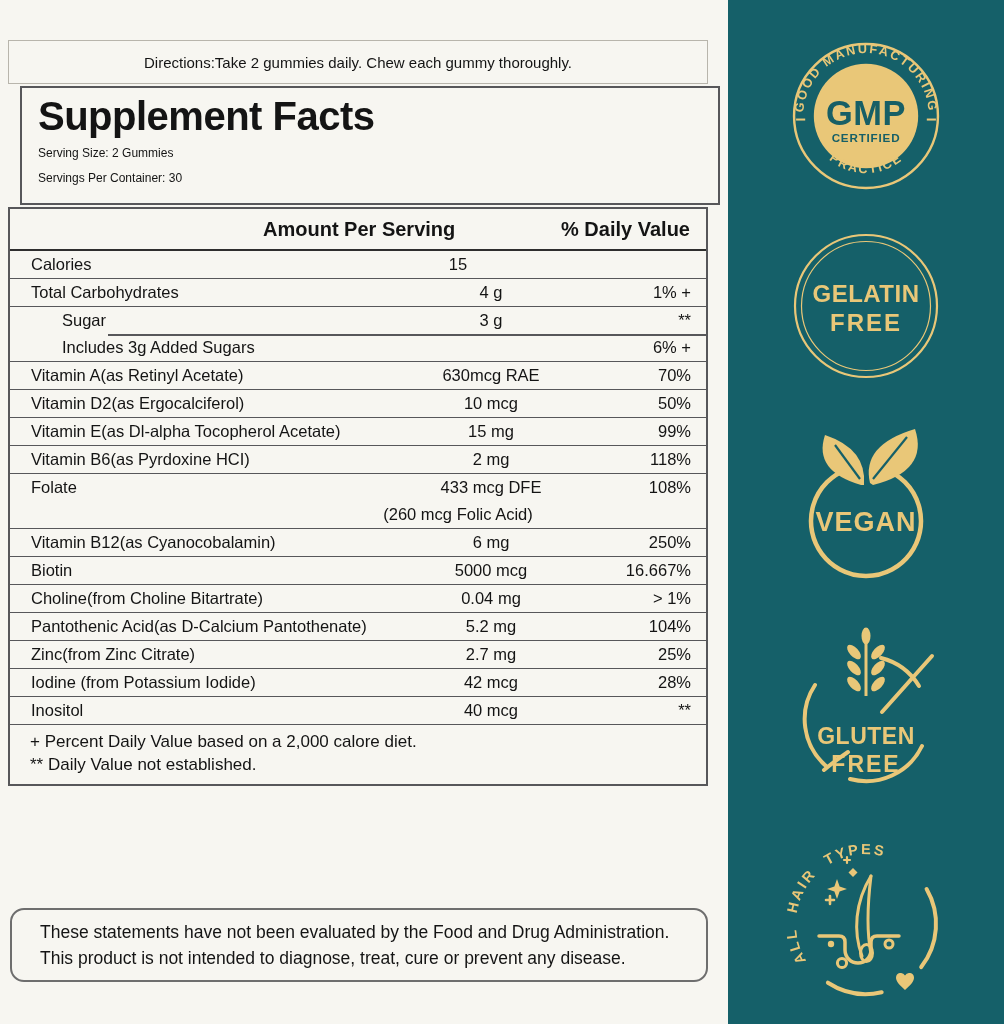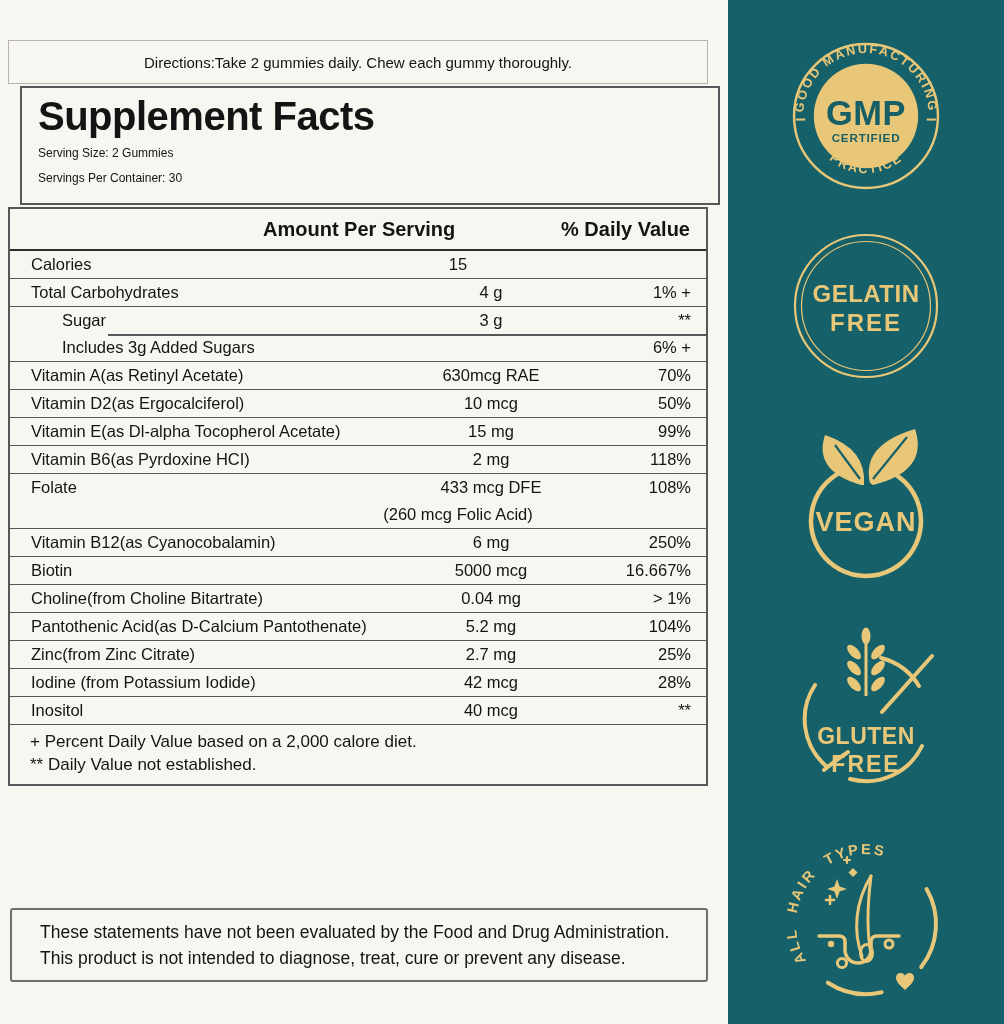--- a/index.html
+++ b/index.html
@@ -32,21 +32,21 @@
   .nrow.sep{border-top:1.8px solid #57575a;gap:33px;}
   .pline{position:absolute;left:98px;right:0;top:0;height:1.8px;background:#57575a;}
   .nname{flex:none;width:350px;padding-left:21px;box-sizing:border-box;white-space:nowrap;}
   .nname.indent{padding-left:52px;}
   .namt{flex:none;width:196px;text-align:center;white-space:nowrap;}
   .ndv{flex:1;text-align:right;padding-right:15px;white-space:nowrap;}
   .footnotes{border-top:1.8px solid #57575a;padding:5px 16px 8px 20px;font-size:17px;line-height:23px;}
   .other-ing{position:absolute;left:4px;top:829px;width:716px;margin:0;font-size:18.5px;line-height:31px;}
   .fda-box{
     position:absolute;left:10px;top:908px;width:698px;box-sizing:border-box;
-    border:2px solid #6e6e6e;border-radius:3px;padding:9px 12px 9px 28px;
+    border:2px solid #6e6e6e;border-radius:14px;padding:9px 12px 9px 28px;
     font-size:17.5px;line-height:26px;
   }
   
   .sidebar{
     position:absolute;top:0;right:0;width:276px;height:1024px;background:#156069;
     display:flex;flex-direction:column;align-items:center;justify-content:space-between;
     padding:40px 0 22px;box-sizing:border-box;
   }
   svg text, svg textPath{font-family:"Liberation Sans","DejaVu Sans",sans-serif;}
   .gstroke{stroke:#e9c778;fill:none;}

